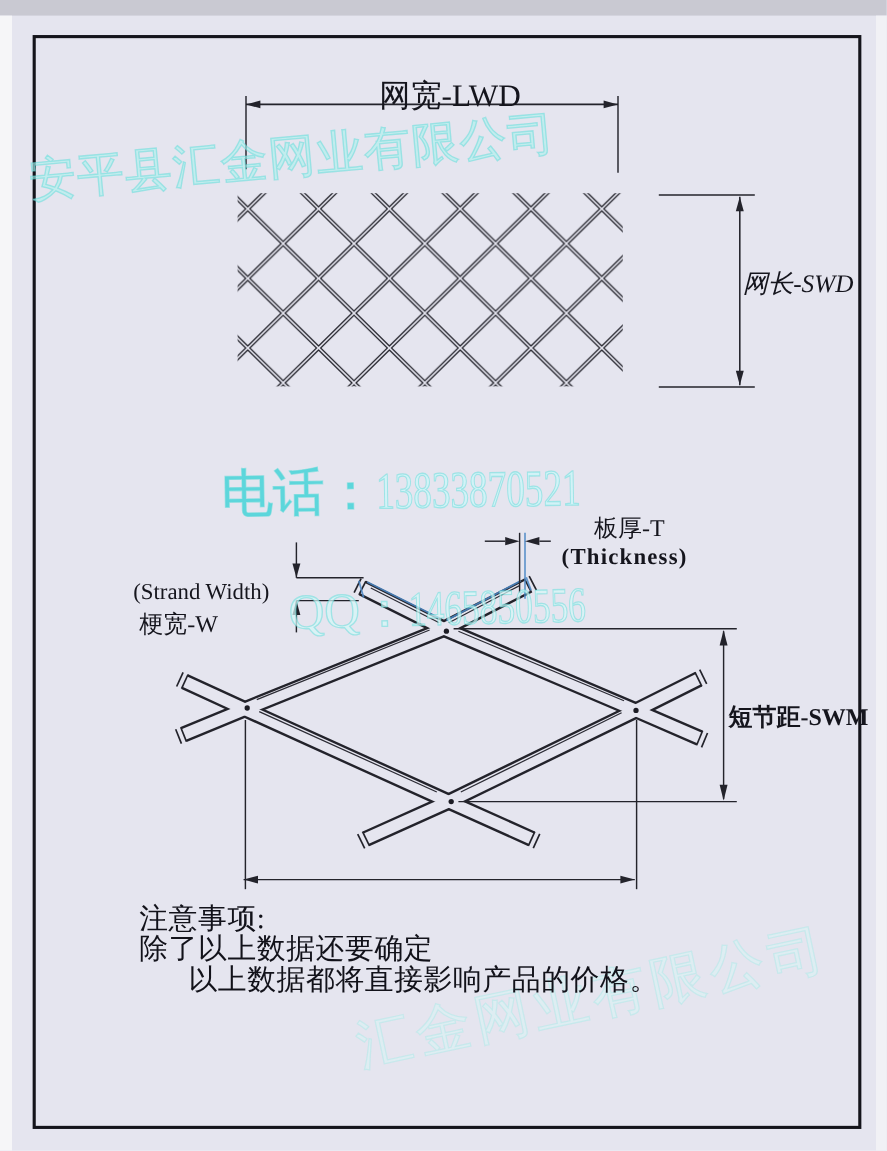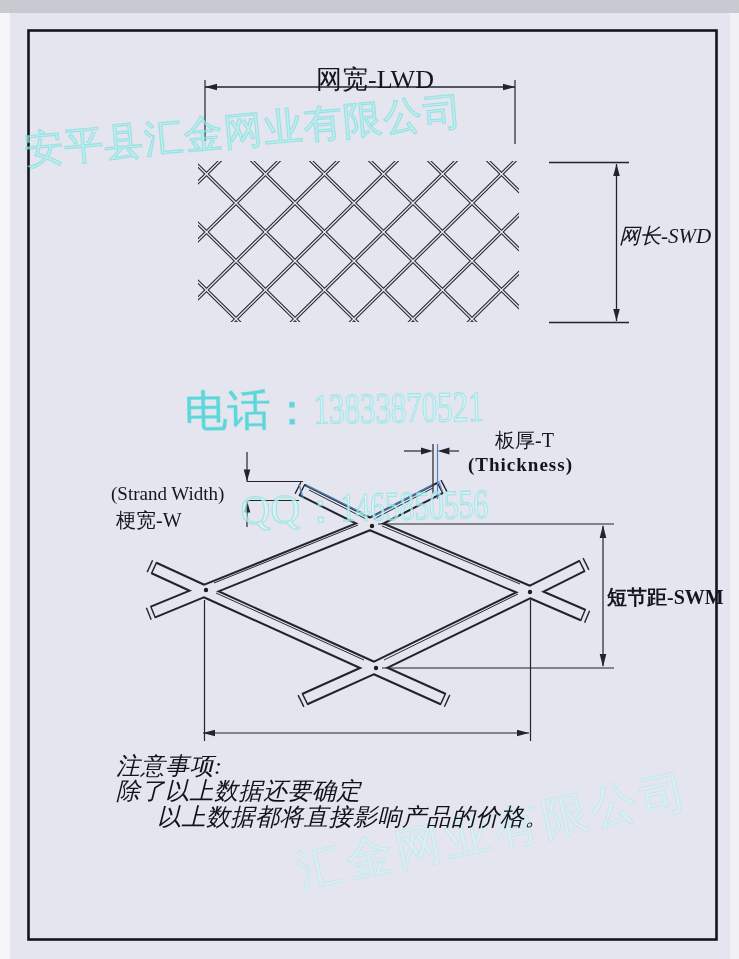--- a/index.html
+++ b/index.html
@@ -53,21 +53,21 @@
   .lbl-swd{left:619px;top:222px;font-size:21px;font-style:italic;}
   .lbl-thick{left:495px;top:427px;font-size:20px;}
   .lbl-thick-sub{left:468px;top:454px;font-size:19px;letter-spacing:1px;font-weight:bold;}
   .lbl-strand{left:116px;top:459px;font-size:20px;margin-top:48px;}
   .lbl-strand-sub{left:77px;top:483px;font-size:19px;margin-left:34px;}
   .lbl-swm{left:607px;top:584px;font-size:20px;font-weight:bold;}
   .lbl-lwm{left:301px;top:737px;font-size:21px;}
   .notes{
     position:absolute;left:116px;top:754px;
     font-size:24px;line-height:25.4px;letter-spacing:0.5px;
-    color:#12121a;white-space:nowrap;font-style:italic;
+    color:#12121a;white-space:nowrap;
   }
   .notes .indent{margin-left:41px;}
 </style>
 </head>
 <body>
 
 <div class="page">
 
   <div class="strip-top"></div>
   <div class="strip-left"></div>

